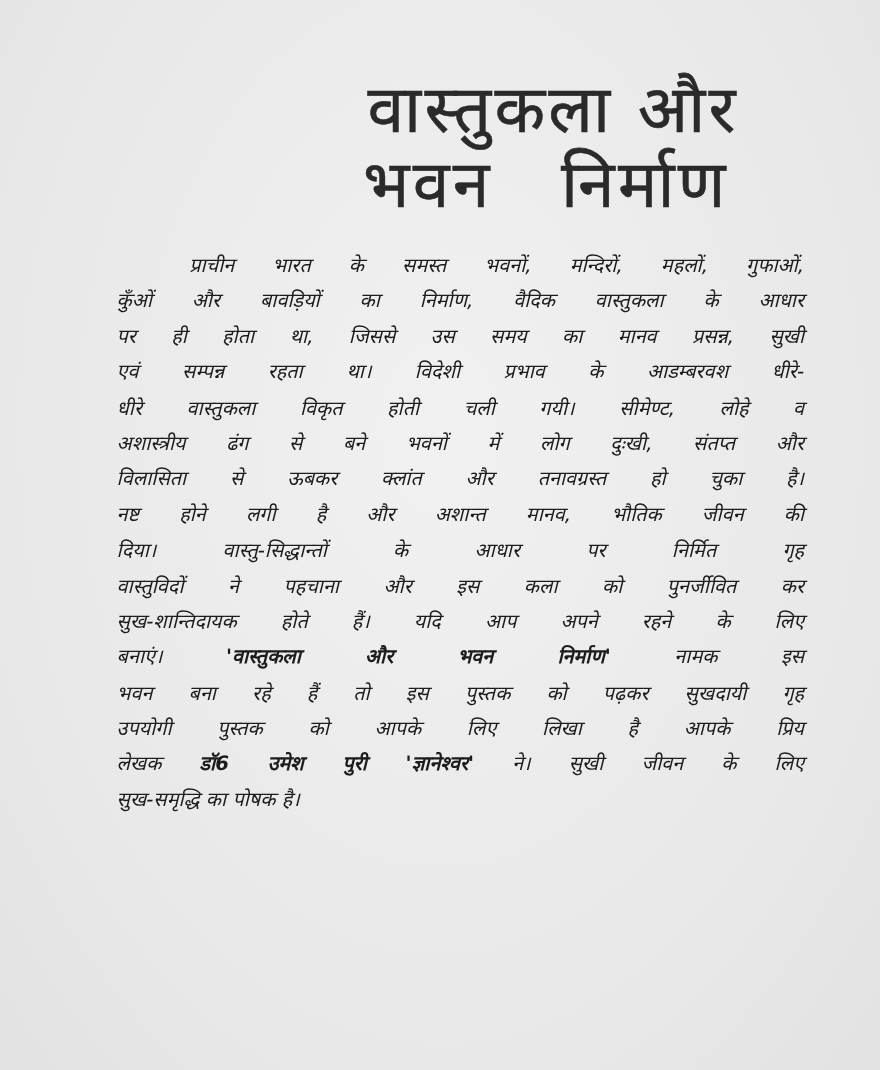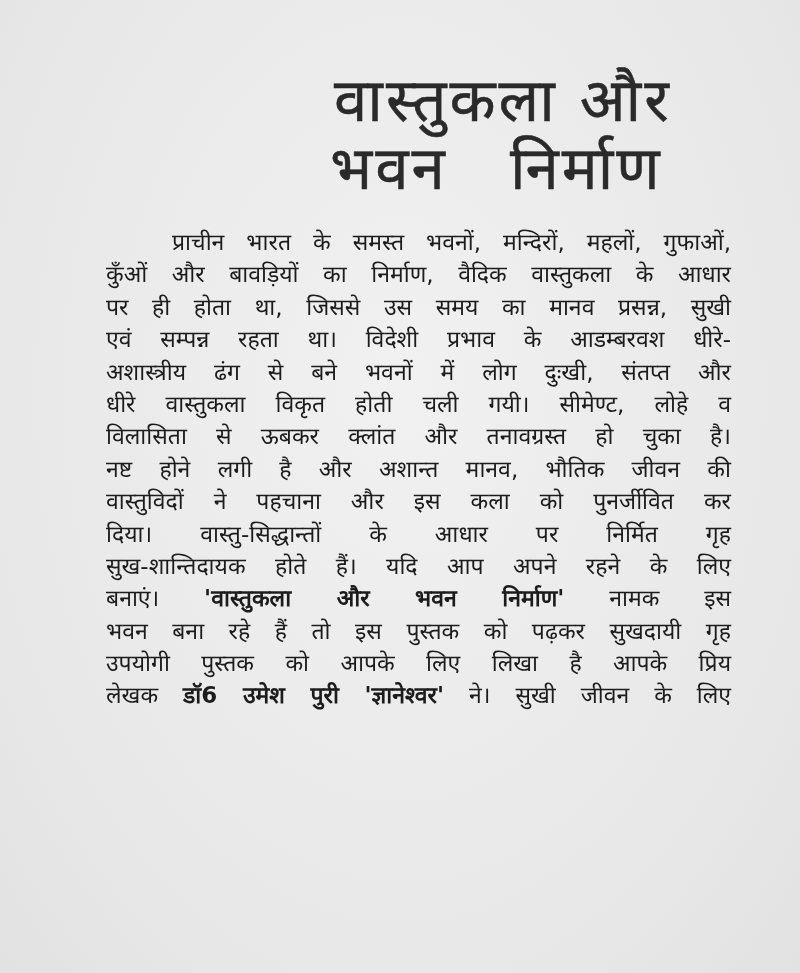--- a/index.html
+++ b/index.html
@@ -40,21 +40,22 @@
     .title-line.l1 { margin-left: 4px; }
     .title-line.l2 { margin-left: 0px; word-spacing: 40px; }
     .body-text {
       position: absolute;
       left: 106px;
       top: 226px;
       width: 625px;
     }
     .line {
       font-family: "DejaVu Sans", sans-serif;
-      font-size: 23px;
+      font-style: italic;
+      font-size: 18px;
       line-height: 32.4px;
       height: 32.4px;
       white-space: nowrap;
       text-align: justify;
       text-align-last: justify;
       color: #1c1c1c;
     }
     .line.first { padding-left: 66px; }
     .line.last { text-align-last: left; }
     .bold { font-weight: bold; }
@@ -67,26 +68,27 @@
   <div class="title-block">
     <div class="title-line l1">वास्तुकला और</div>
     <div class="title-line l2">भवन निर्माण</div>
   </div>
 
   <div class="body-text">
     <div class="line first">प्राचीन भारत के समस्त भवनों, मन्दिरों, महलों, गुफाओं,</div>
     <div class="line">कुँओं और बावड़ियों का निर्माण, वैदिक वास्तुकला के आधार</div>
     <div class="line">पर ही होता था, जिससे उस समय का मानव प्रसन्न, सुखी</div>
     <div class="line">एवं सम्पन्न रहता था। विदेशी प्रभाव के आडम्बरवश धीरे-</div>
+    <div class="line">धीरे वास्तुकला विकृत होती चली गयी। सीमेण्ट, लोहे व</div>
     <div class="line">अशास्त्रीय ढंग से बने भवनों में लोग दुःखी, संतप्त और</div>
-    <div class="line">धीरे वास्तुकला विकृत होती चली गयी। सीमेण्ट, लोहे व</div>
     <div class="line">विलासिता से ऊबकर क्लांत और तनावग्रस्त हो चुका है।</div>
     <div class="line">नष्ट होने लगी है और अशान्त मानव, भौतिक जीवन की</div>
+    <div class="line">दिया। वास्तु-सिद्धान्तों के आधार पर निर्मित गृह</div>
     <div class="line">वास्तुविदों ने पहचाना और इस कला को पुनर्जीवित कर</div>
-    <div class="line">दिया। वास्तु-सिद्धान्तों के आधार पर निर्मित गृह</div>
     <div class="line">सुख-शान्तिदायक होते हैं। यदि आप अपने रहने के लिए</div>
     <div class="line"><span>बनाएं। </span><span class="bold">'वास्तुकला और भवन निर्माण'</span><span> नामक इस</span></div>
     <div class="line">भवन बना रहे हैं तो इस पुस्तक को पढ़कर सुखदायी गृह</div>
     <div class="line">उपयोगी पुस्तक को आपके लिए लिखा है आपके प्रिय</div>
     <div class="line"><span>लेखक </span><span class="bold">डॉ6 उमेश पुरी 'ज्ञानेश्वर'</span><span> ने। सुखी जीवन के लिए</span></div>
+    <div class="line last">सुख-समृद्धि का पोषक है।</div>
   </div>
 
 </div>
 
 </body></html>

